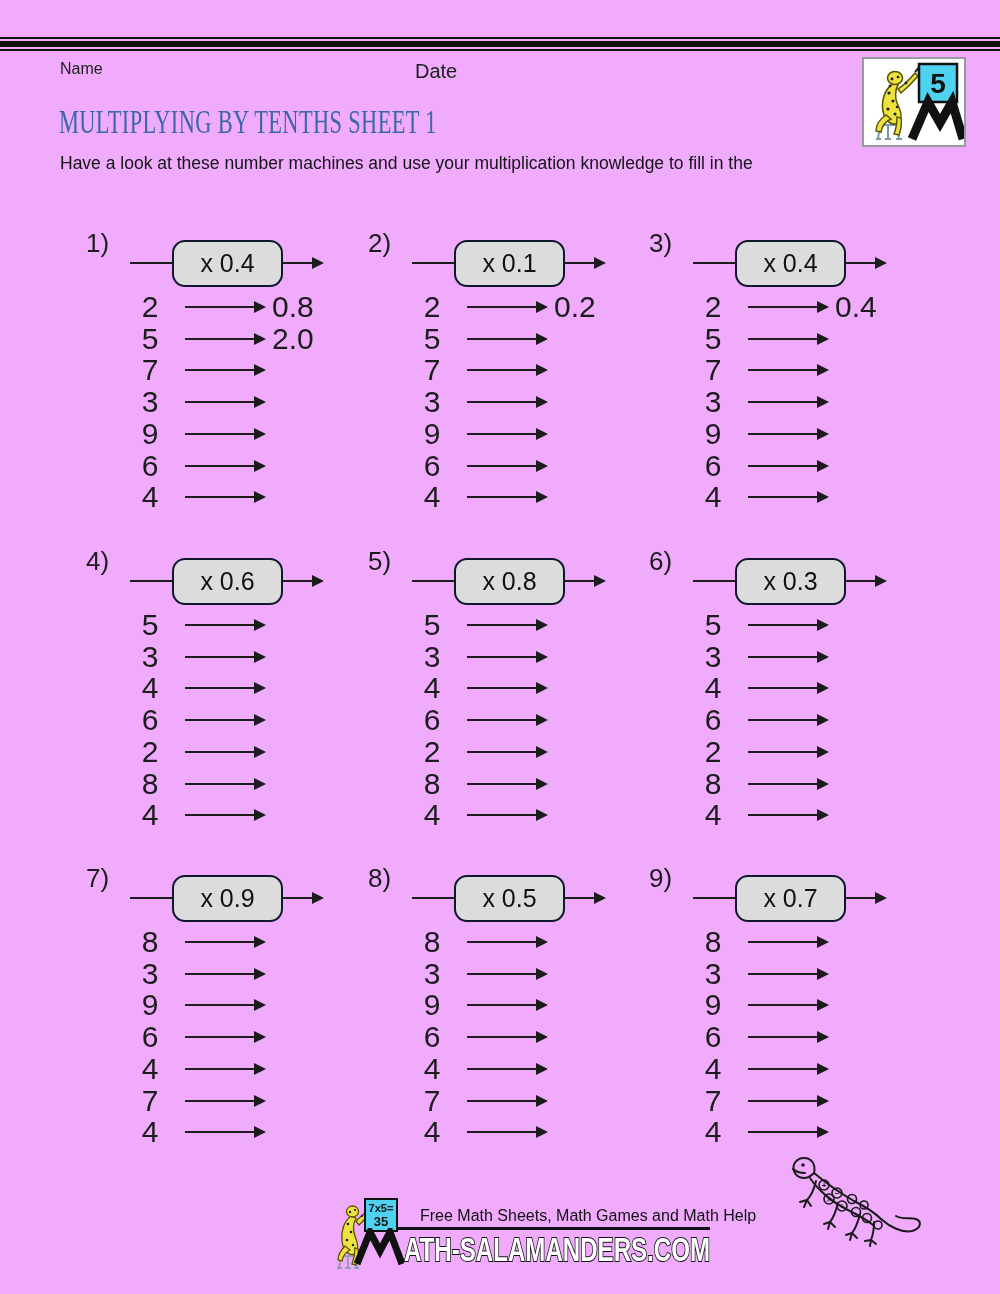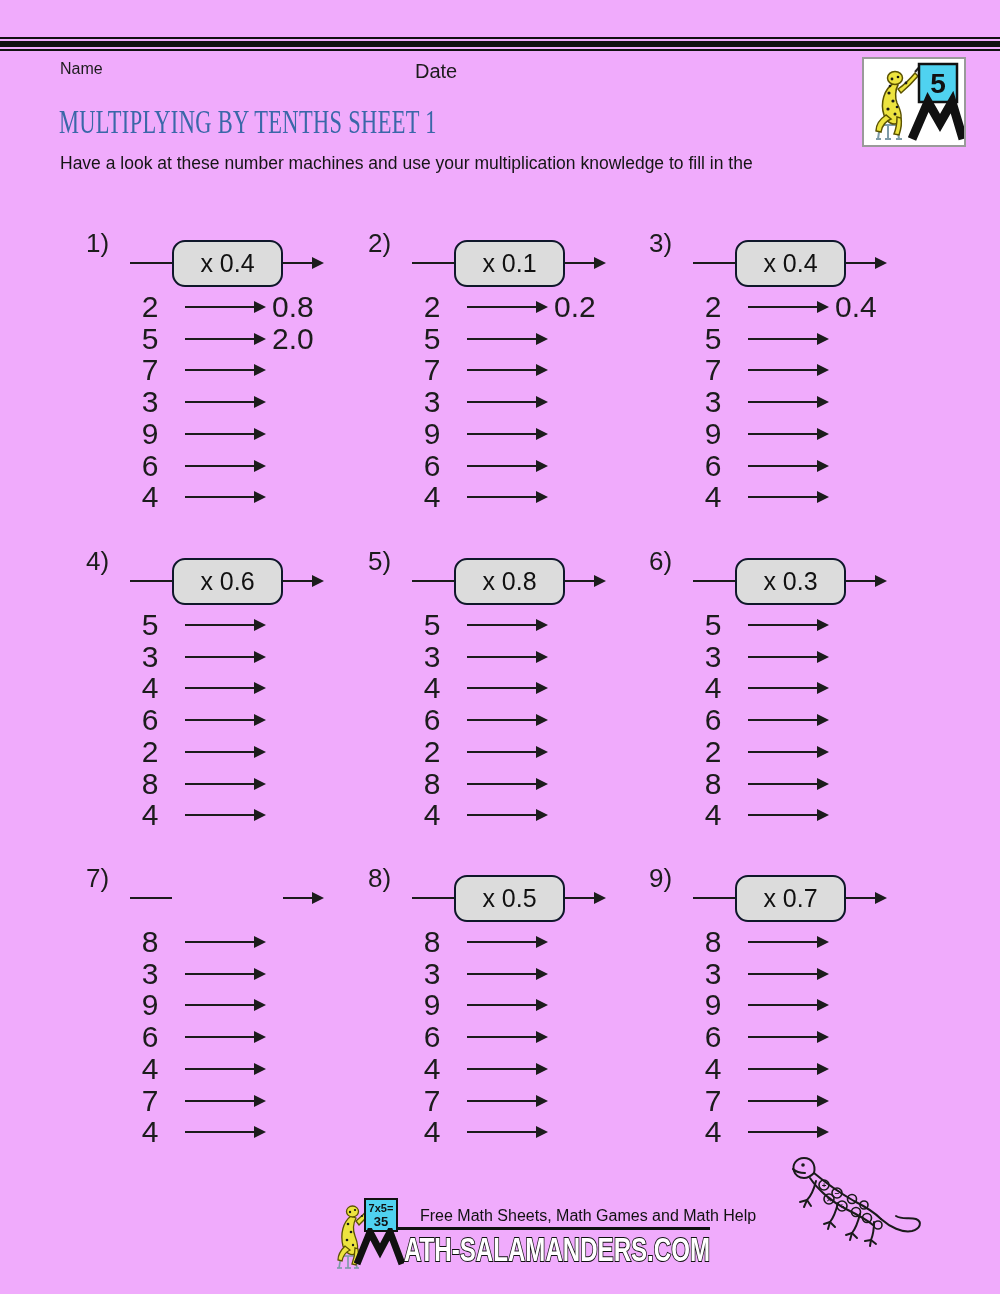--- a/index.html
+++ b/index.html
@@ -342,20 +342,21 @@
   </div>
         <div class="mrow" style="top: 252.2px;">
     <div class="num">4</div>
     <div class="arrow rarrow"></div>
     <div class="ans"></div>
   </div>
       </div>
       <div class="problem" style="left: 60px; top: 863px;">
     <div class="plabel">7)</div>
     <div class="in-line"></div>
+    <div class="mbox">x 0.9</div>
     <div class="arrow out-arrow"></div>
   <div class="mrow" style="top: 62px;">
     <div class="num">8</div>
     <div class="arrow rarrow"></div>
     <div class="ans"></div>
   </div>
         <div class="mrow" style="top: 93.7px;">
     <div class="num">3</div>
     <div class="arrow rarrow"></div>
     <div class="ans"></div>

